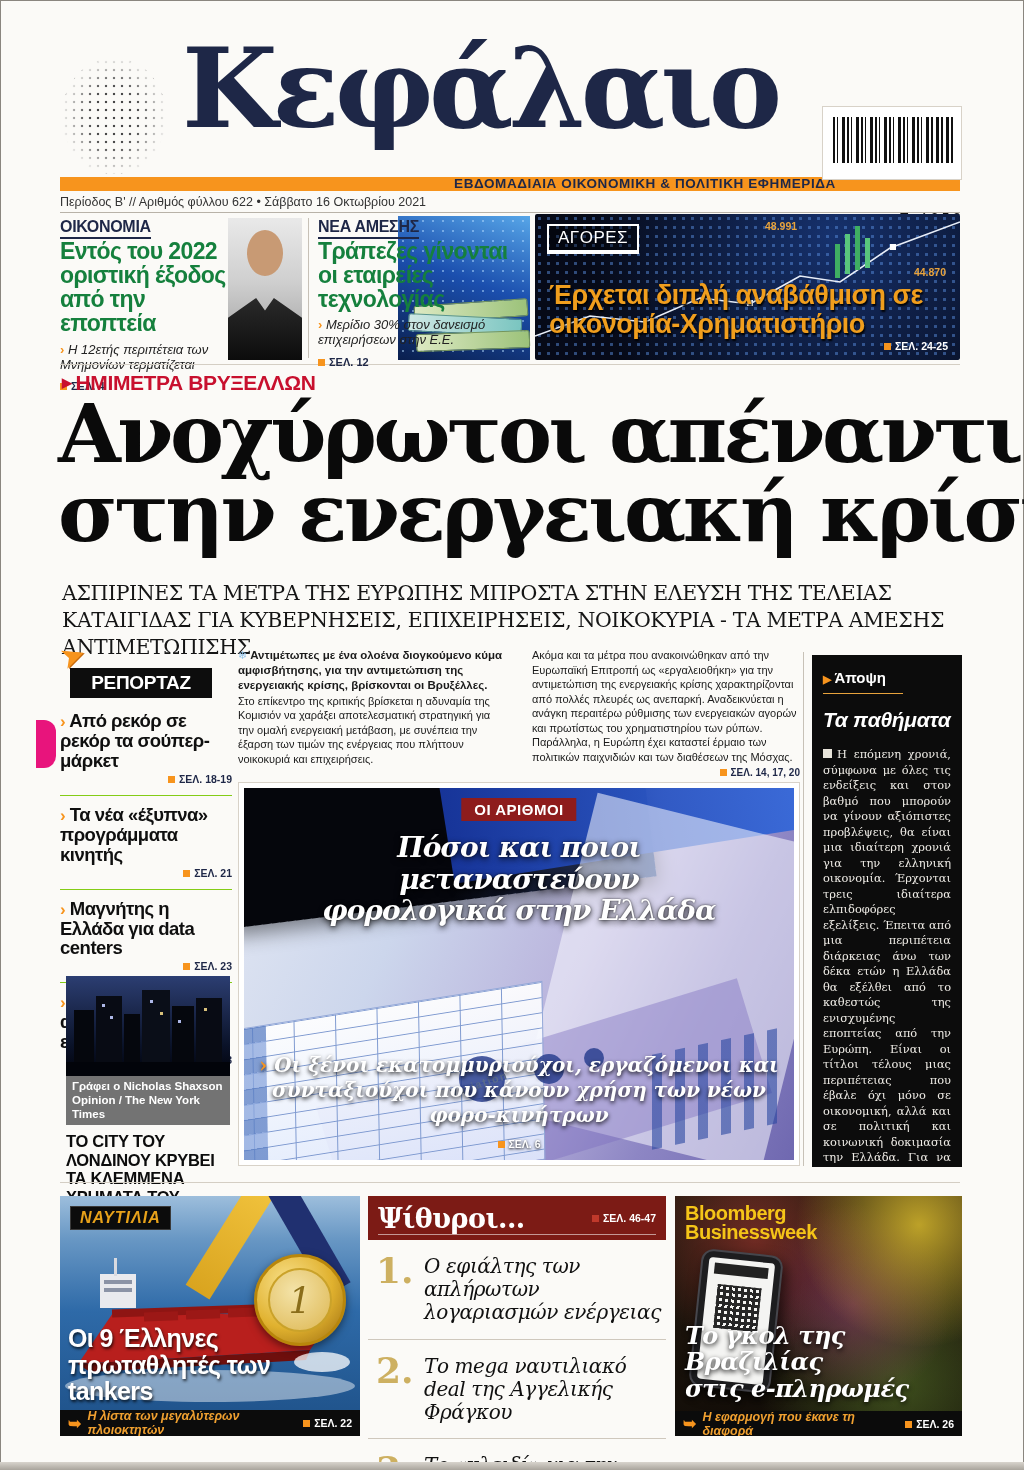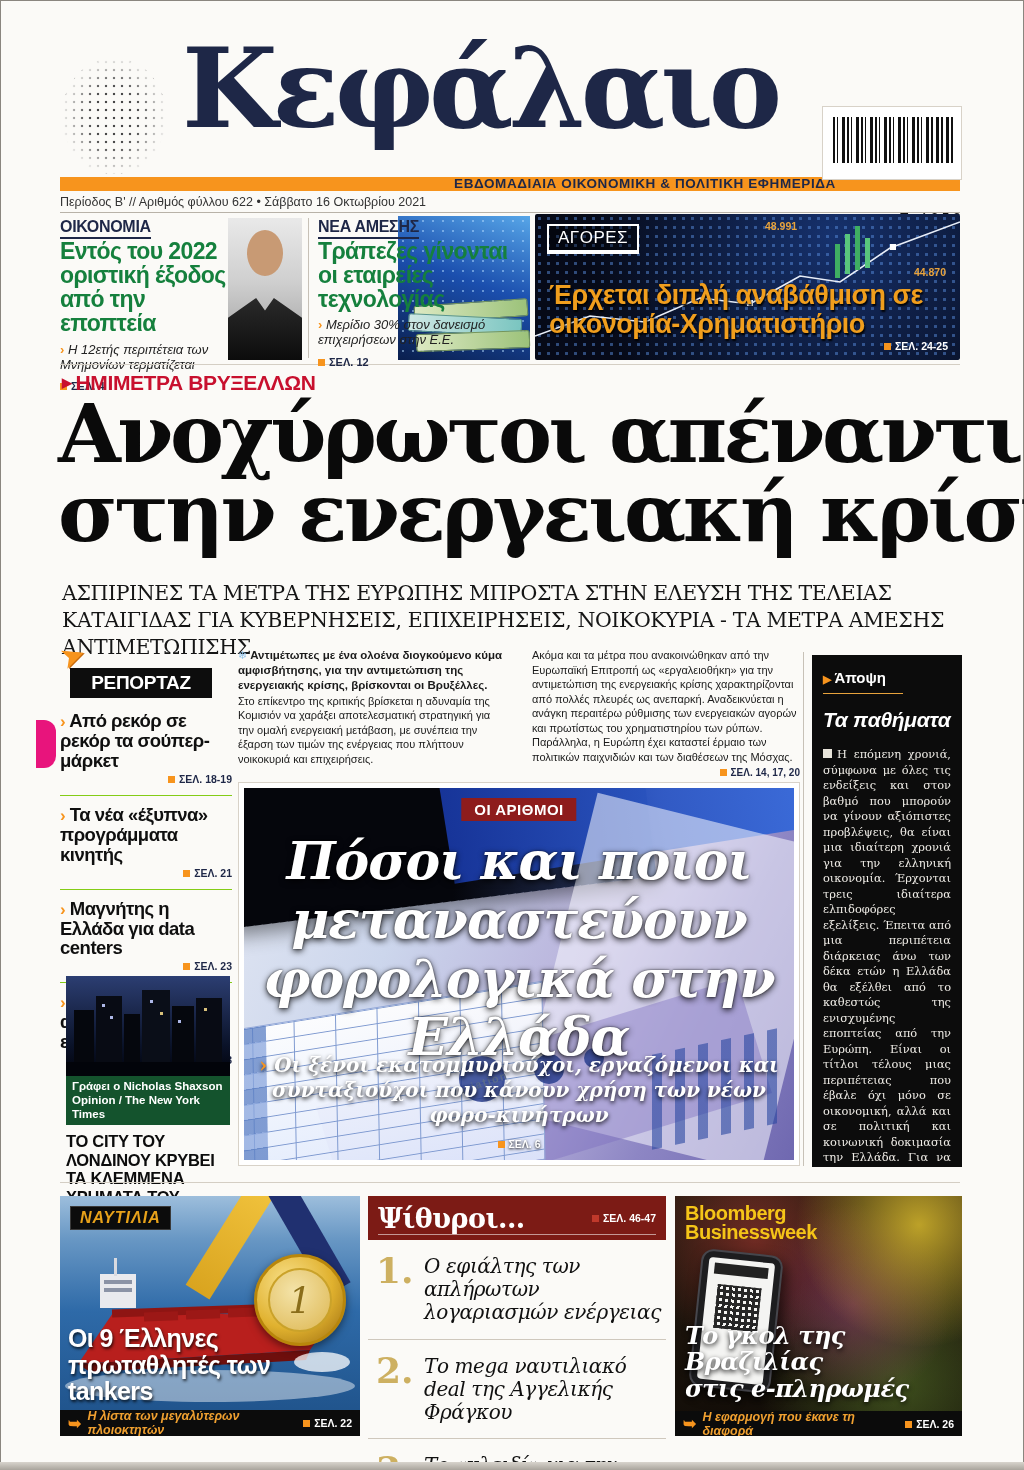--- a/index.html
+++ b/index.html
@@ -91,21 +91,21 @@
               font-size:19px;text-align:center;padding:4px 0;letter-spacing:-.3px;}
   .rz-list{left:60px;top:702px;width:172px;}
   .rz-item{padding:9px 0 10px 0;}
   .rz-item + .rz-item{border-top:1px solid #84cc16;}
   .rz-text{font-size:18.5px;font-weight:bold;color:#0f0f0f;line-height:1.07;letter-spacing:-.5px;}
   .rz-text .chev{font-size:17px;}
   .rz-page{font-size:10.5px;font-weight:bold;color:#1e2747;text-align:right;margin-top:2px;}
 
   .city{left:66px;top:976px;width:164px;}
   .city-img{width:164px;height:100px;overflow:hidden;background:linear-gradient(#2c3e72,#0a1228 70%,#01030a);}
-  .city-byline{background:#14532d;color:#fff;font-weight:bold;font-size:11.5px;line-height:1.2;padding:4px 6px;}
+  .city-byline{background:#737373;color:#fff;font-weight:bold;font-size:11.5px;line-height:1.2;padding:4px 6px;}
   .city-head{margin-top:7px;font-size:16.5px;font-weight:900;line-height:1.12;color:#0c0c0c;letter-spacing:-.3px;}
   .city-page{margin-top:3px;text-align:right;font-size:10.5px;font-weight:bold;color:#1e2747;}
 
   .feature{left:238px;top:782px;width:562px;height:384px;background:#fff;border:1px solid #d8d2c8;
            box-sizing:border-box;padding:5px;}
   .f-img{position:relative;width:100%;height:100%;overflow:hidden;
          background:linear-gradient(115deg,#e2e7f3 0%,#ccd6ec 30%,#b9b3dc 58%,#8d86c4 78%,#6f68b0 100%);}
   .f-dark{position:absolute;left:-25px;top:-35px;width:430px;height:150px;transform:rotate(-7deg);
           background:linear-gradient(100deg,#05060c 55%,#1d2746 82%,#2e4a8c);box-shadow:0 8px 20px rgba(0,0,0,.45);}
   .f-blue{position:absolute;right:-50px;top:-40px;width:400px;height:105px;transform:rotate(-9deg);
@@ -122,21 +122,21 @@
   .f-ribbon{position:absolute;left:80px;bottom:0px;width:440px;height:120px;transform:rotate(-17deg);
             background:rgba(124,110,190,.42);}
   .f-bub{position:absolute;border-radius:50%;background:#2a3f8f;opacity:.85;}
   .f-bars{position:absolute;right:12px;bottom:24px;width:130px;height:95px;transform:skewY(-12deg);opacity:.7;
           background:repeating-linear-gradient(90deg,rgba(40,70,160,.85) 0 10px,transparent 10px 23px);}
   .f-variation{position:absolute;left:205px;bottom:70px;color:#5a6b8c;font-size:11px;font-weight:bold;
                transform:rotate(-18deg);letter-spacing:1.5px;}
   .f-badge{position:absolute;top:10px;left:50%;transform:translateX(-50%);background:#8e1c1c;color:#fff;
            font-weight:bold;font-size:15px;padding:3px 13px;letter-spacing:.5px;z-index:5;}
   .f-head{position:absolute;top:44px;left:0;right:0;text-align:center;z-index:5;
-          font-family:"DejaVu Serif",serif;font-style:italic;font-weight:bold;font-size:52px;
+          font-family:"DejaVu Serif",serif;font-style:italic;font-weight:bold;font-size:28px;
           color:#fff;line-height:1.13;letter-spacing:-1px;
           text-shadow:0 2px 6px rgba(0,0,0,.85),0 0 2px rgba(0,0,0,.7);}
   .f-sub{position:absolute;bottom:32px;left:10px;right:10px;text-align:center;z-index:5;
          font-family:"DejaVu Serif",serif;font-style:italic;font-weight:bold;font-size:20px;color:#fff;
          line-height:1.25;text-shadow:0 2px 4px rgba(0,0,0,.9);}
   .f-page{position:absolute;bottom:10px;left:0;right:0;text-align:center;z-index:5;color:#fff;
           font-size:10.5px;font-weight:bold;text-shadow:0 1px 3px #000;}
 
   .vrule-main{left:803px;top:652px;width:1px;height:514px;background:#c7c1b7;}
   .opinion{left:812px;top:655px;width:150px;height:512px;background:#0c0c0c;color:#fff;

